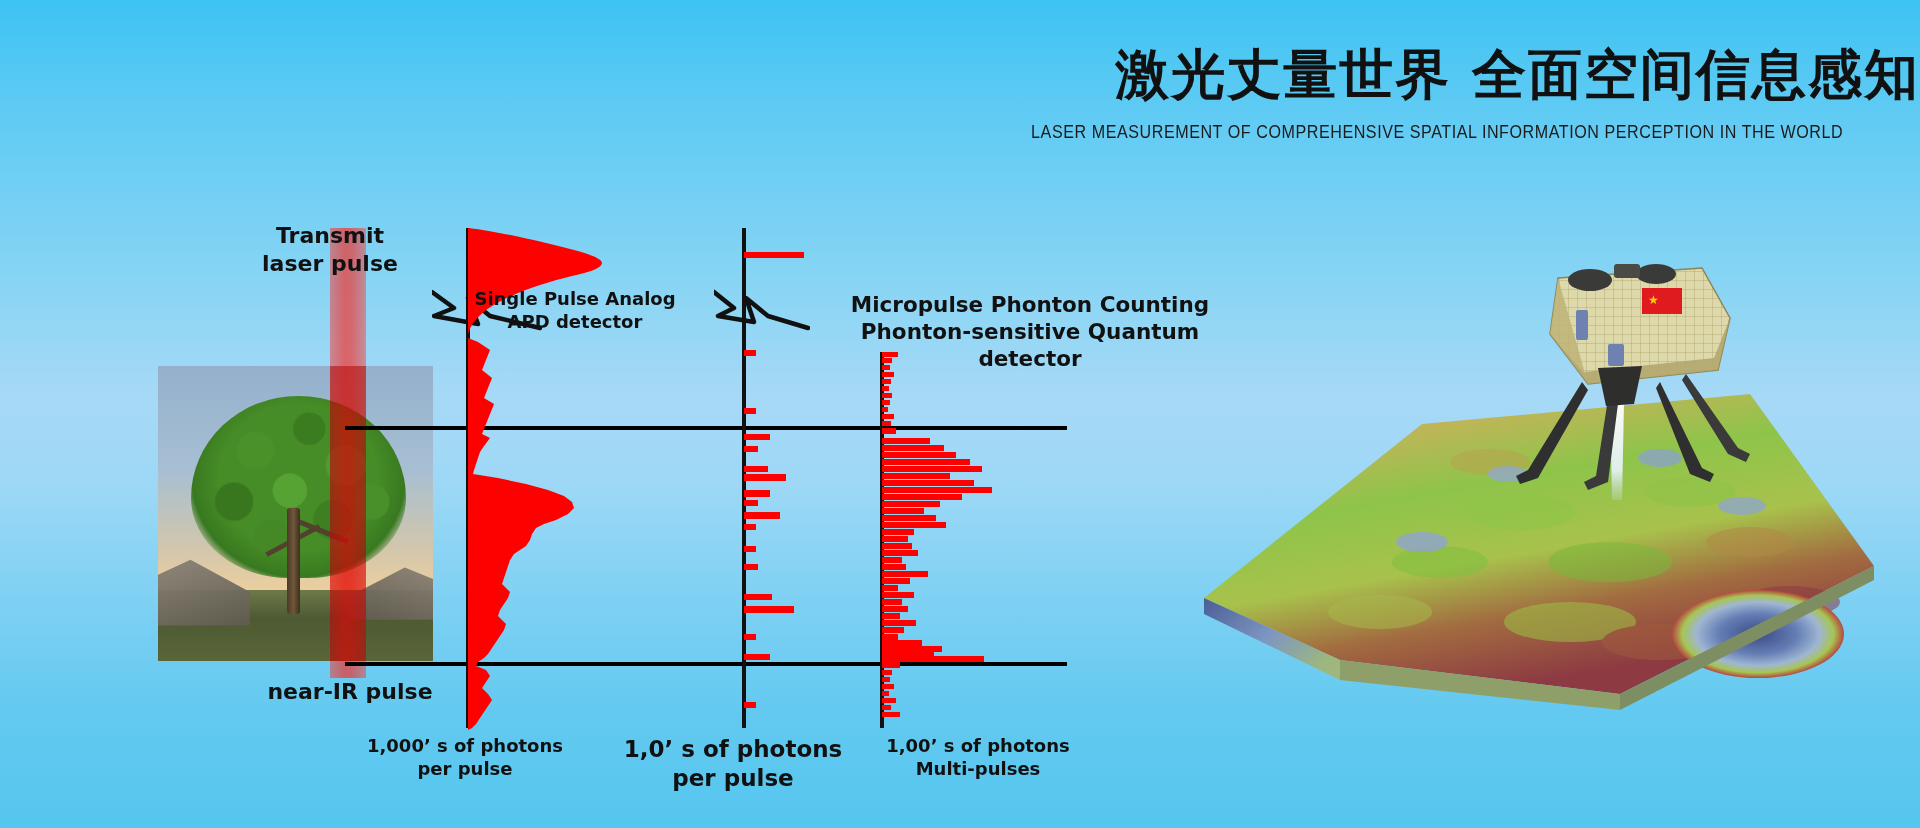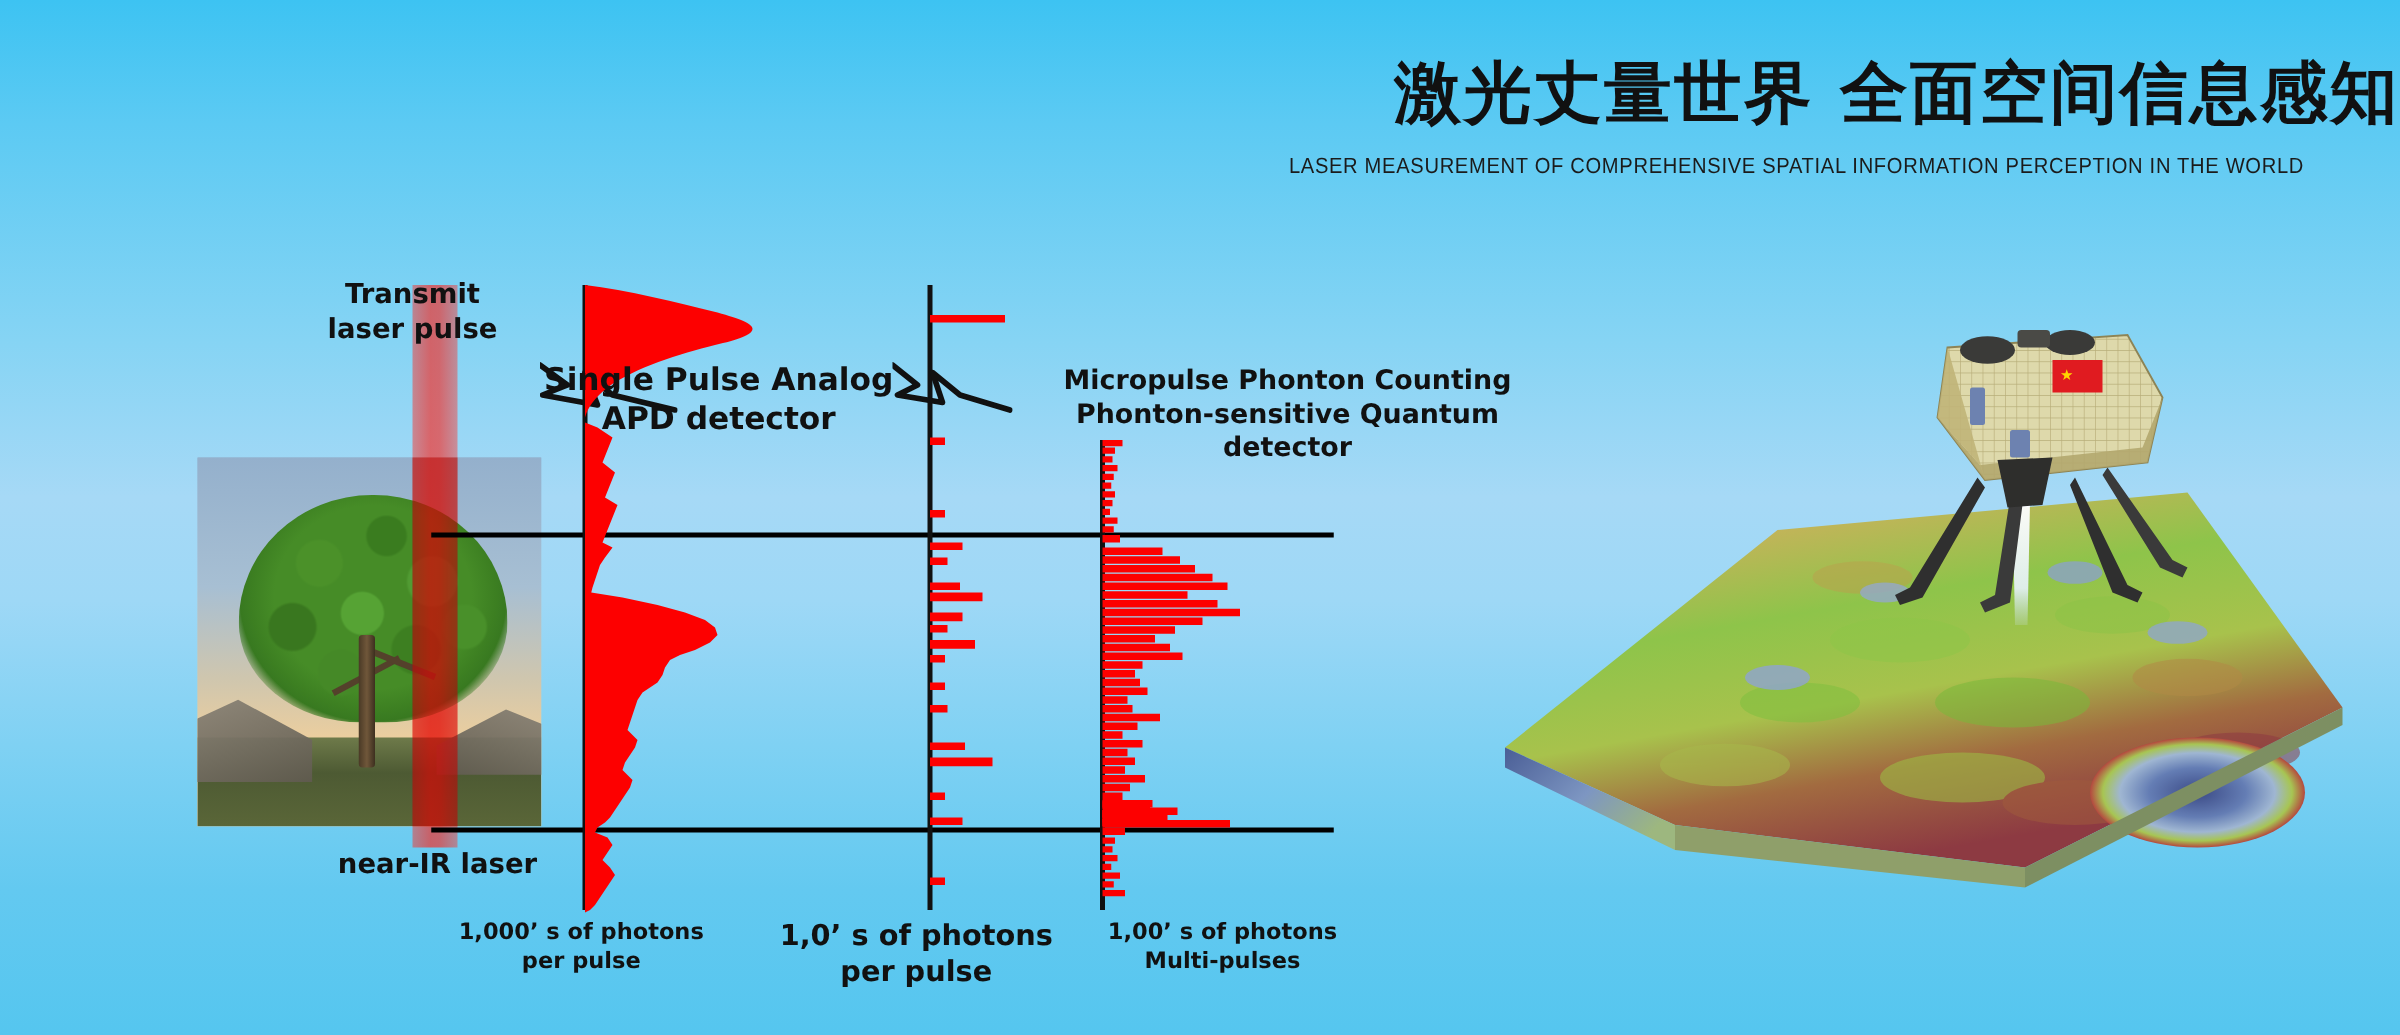--- a/index.html
+++ b/index.html
@@ -100,21 +100,21 @@
 
   
   .wave { position:absolute; }
   .wave svg { display:block; overflow:visible; }
 
   
   .lbl { position:absolute; color:#111; font-weight:bold;
          font-family:"DejaVu Sans","Liberation Sans",sans-serif;
          text-align:center; line-height:1.25; white-space:pre-line; }
   .lbl.transmit  { left:230px; top:222px; width:200px; font-size:22px; }
-  .lbl.single    { left:430px; top:288px; width:290px; font-size:25px; }
+  .lbl.single    { left:430px; top:288px; width:290px; font-size:18px; }
   .lbl.micro     { left:820px; top:268px; width:420px; font-size:21.5px;margin-top:24px; }
   .lbl.nearir    { left:215px; top:678px; width:270px; font-size:22px; }
   .lbl.cap1      { left:330px; top:735px; width:270px; font-size:18px; }
   .lbl.cap2      { left:608px; top:735px; width:250px; font-size:23px; }
   .lbl.cap3      { left:838px; top:735px; width:280px; font-size:18px; }
 
   
   .terrain-wrap { position:absolute; left:1190px; top:262px; width:700px; height:460px; }
   .terrain-wrap svg { display:block; }
 </style>
@@ -281,21 +281,21 @@
         </g>
       </svg>
     </div>
 
     <div class="lbl transmit">Transmit
 laser pulse</div>
     <div class="lbl single">Single Pulse Analog
 APD detector</div>
     <div class="lbl micro">Micropulse Phonton Counting
 Phonton-sensitive Quantum detector</div>
-    <div class="lbl nearir">near-IR laser</div>
+    <div class="lbl nearir">near-IR pulse</div>
     <div class="lbl cap1">1,000’ s of photons
 per pulse</div>
     <div class="lbl cap2">1,0’ s of photons
 per pulse</div>
     <div class="lbl cap3">1,00’ s of photons
 Multi-pulses</div>
   </div>
 
   <div class="terrain-wrap">
     <svg width="700" height="460" viewBox="0 0 700 460">

